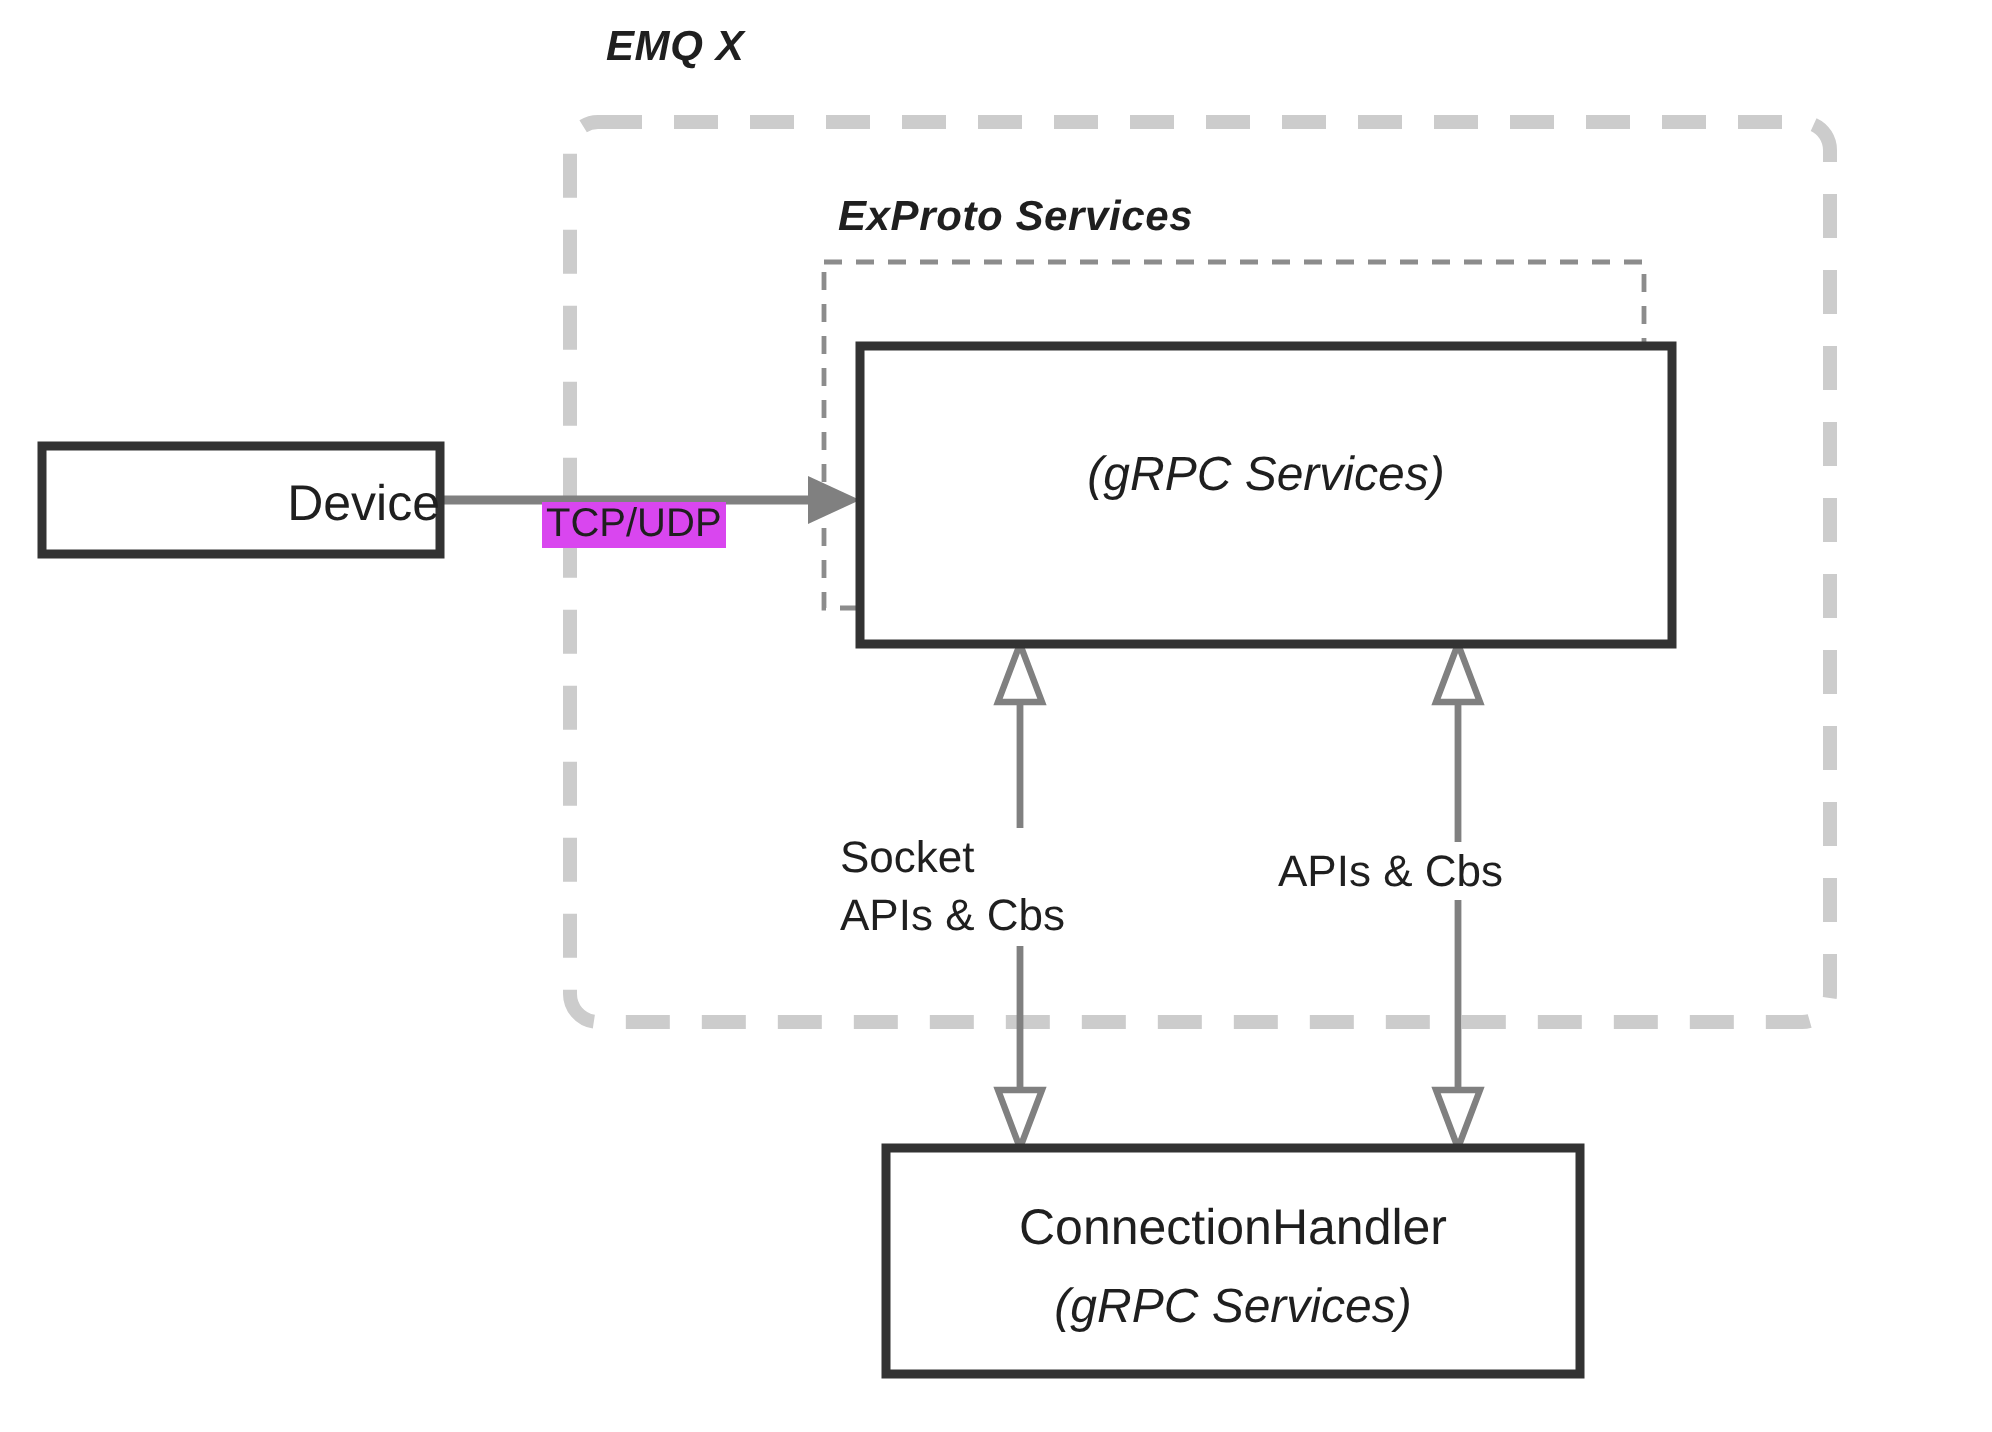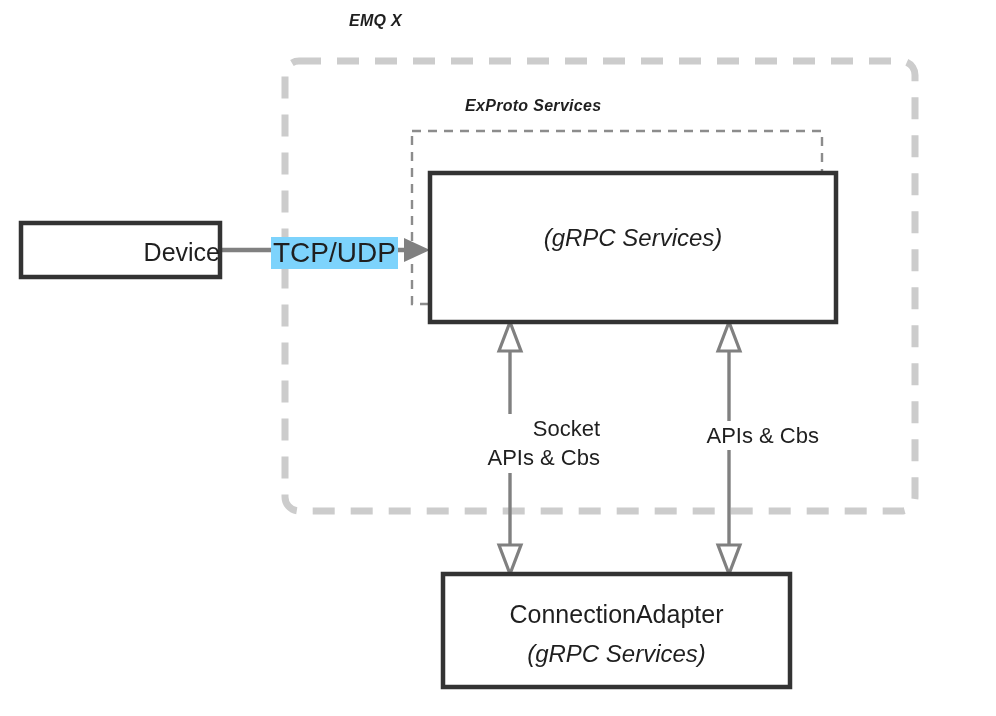--- a/index.html
+++ b/index.html
@@ -27,55 +27,55 @@
   }
 
   
   .lbl {
     position: absolute;
     color: #1f1f1f;
     white-space: nowrap;
     line-height: 1.28;
   }
   .lbl-container-title {
-    font-size: 16px;
+    font-size: 21px;
     font-weight: bold;
     font-style: italic;
     letter-spacing: 0.3px;
-    margin-left: 46px;
   }
   .box-text {
     position: absolute;
     text-align: center;
     color: #1f1f1f;
     line-height: 1.35;
   }
   .box-title {
     font-size: 25px;
     font-weight: normal;
   }
   .box-sub {
     font-size: 24px;
     font-style: italic;
   }
   .edge-label {
     position: absolute;
-    text-align: right;
+    text-align: left;
     font-size: 22px;
     color: #1f1f1f;
     background: #ffffff;
     line-height: 1.33;
   }
   .edge-label-inline {
     position: absolute;
-    font-size: 28px;
+    font-size: 20px;
     color: #1f1f1f;
-    background: #7dd3fc;
+    background: #d946ef;
     padding: 0 2px;
     white-space: nowrap;
+    margin-top: 14px;
   }
 </style>
 </head>
 <body>
 
 <div id="diagram-root">
 
   <svg id="diagram-svg" viewBox="0 0 996 716" xmlns="http://www.w3.org/2000/svg">
 
     <rect x="285" y="61" width="630" height="450" rx="14" ry="14" fill="none" stroke="#cccccc" stroke-width="7" stroke-dasharray="22 16" stroke-linecap="butt"></rect>
@@ -108,21 +108,21 @@
 
   <div class="box-text" style="left:21px; top:236px; width:199px;text-align:right;">
     <div class="box-title">Device</div>
   </div>
 
   <div class="box-text" style="left:430px; top:214px; width:406px;">
     <div class="box-sub" style="margin-top:8px;">(gRPC Services)</div>
   </div>
 
   <div class="box-text" style="left:443px; top:598px; width:347px;">
-    <div class="box-title">ConnectionAdapter</div>
+    <div class="box-title">ConnectionHandler</div>
     <div class="box-sub" style="margin-top:6px;">(gRPC Services)</div>
   </div>
 
   <div class="edge-label-inline" style="left:271px; top:237px;">TCP/UDP</div>
 
   <div class="edge-label" style="left:420px; top:414px; width:180px;">
     <div>Socket</div>
     <div>APIs &amp; Cbs</div>
   </div>
 

